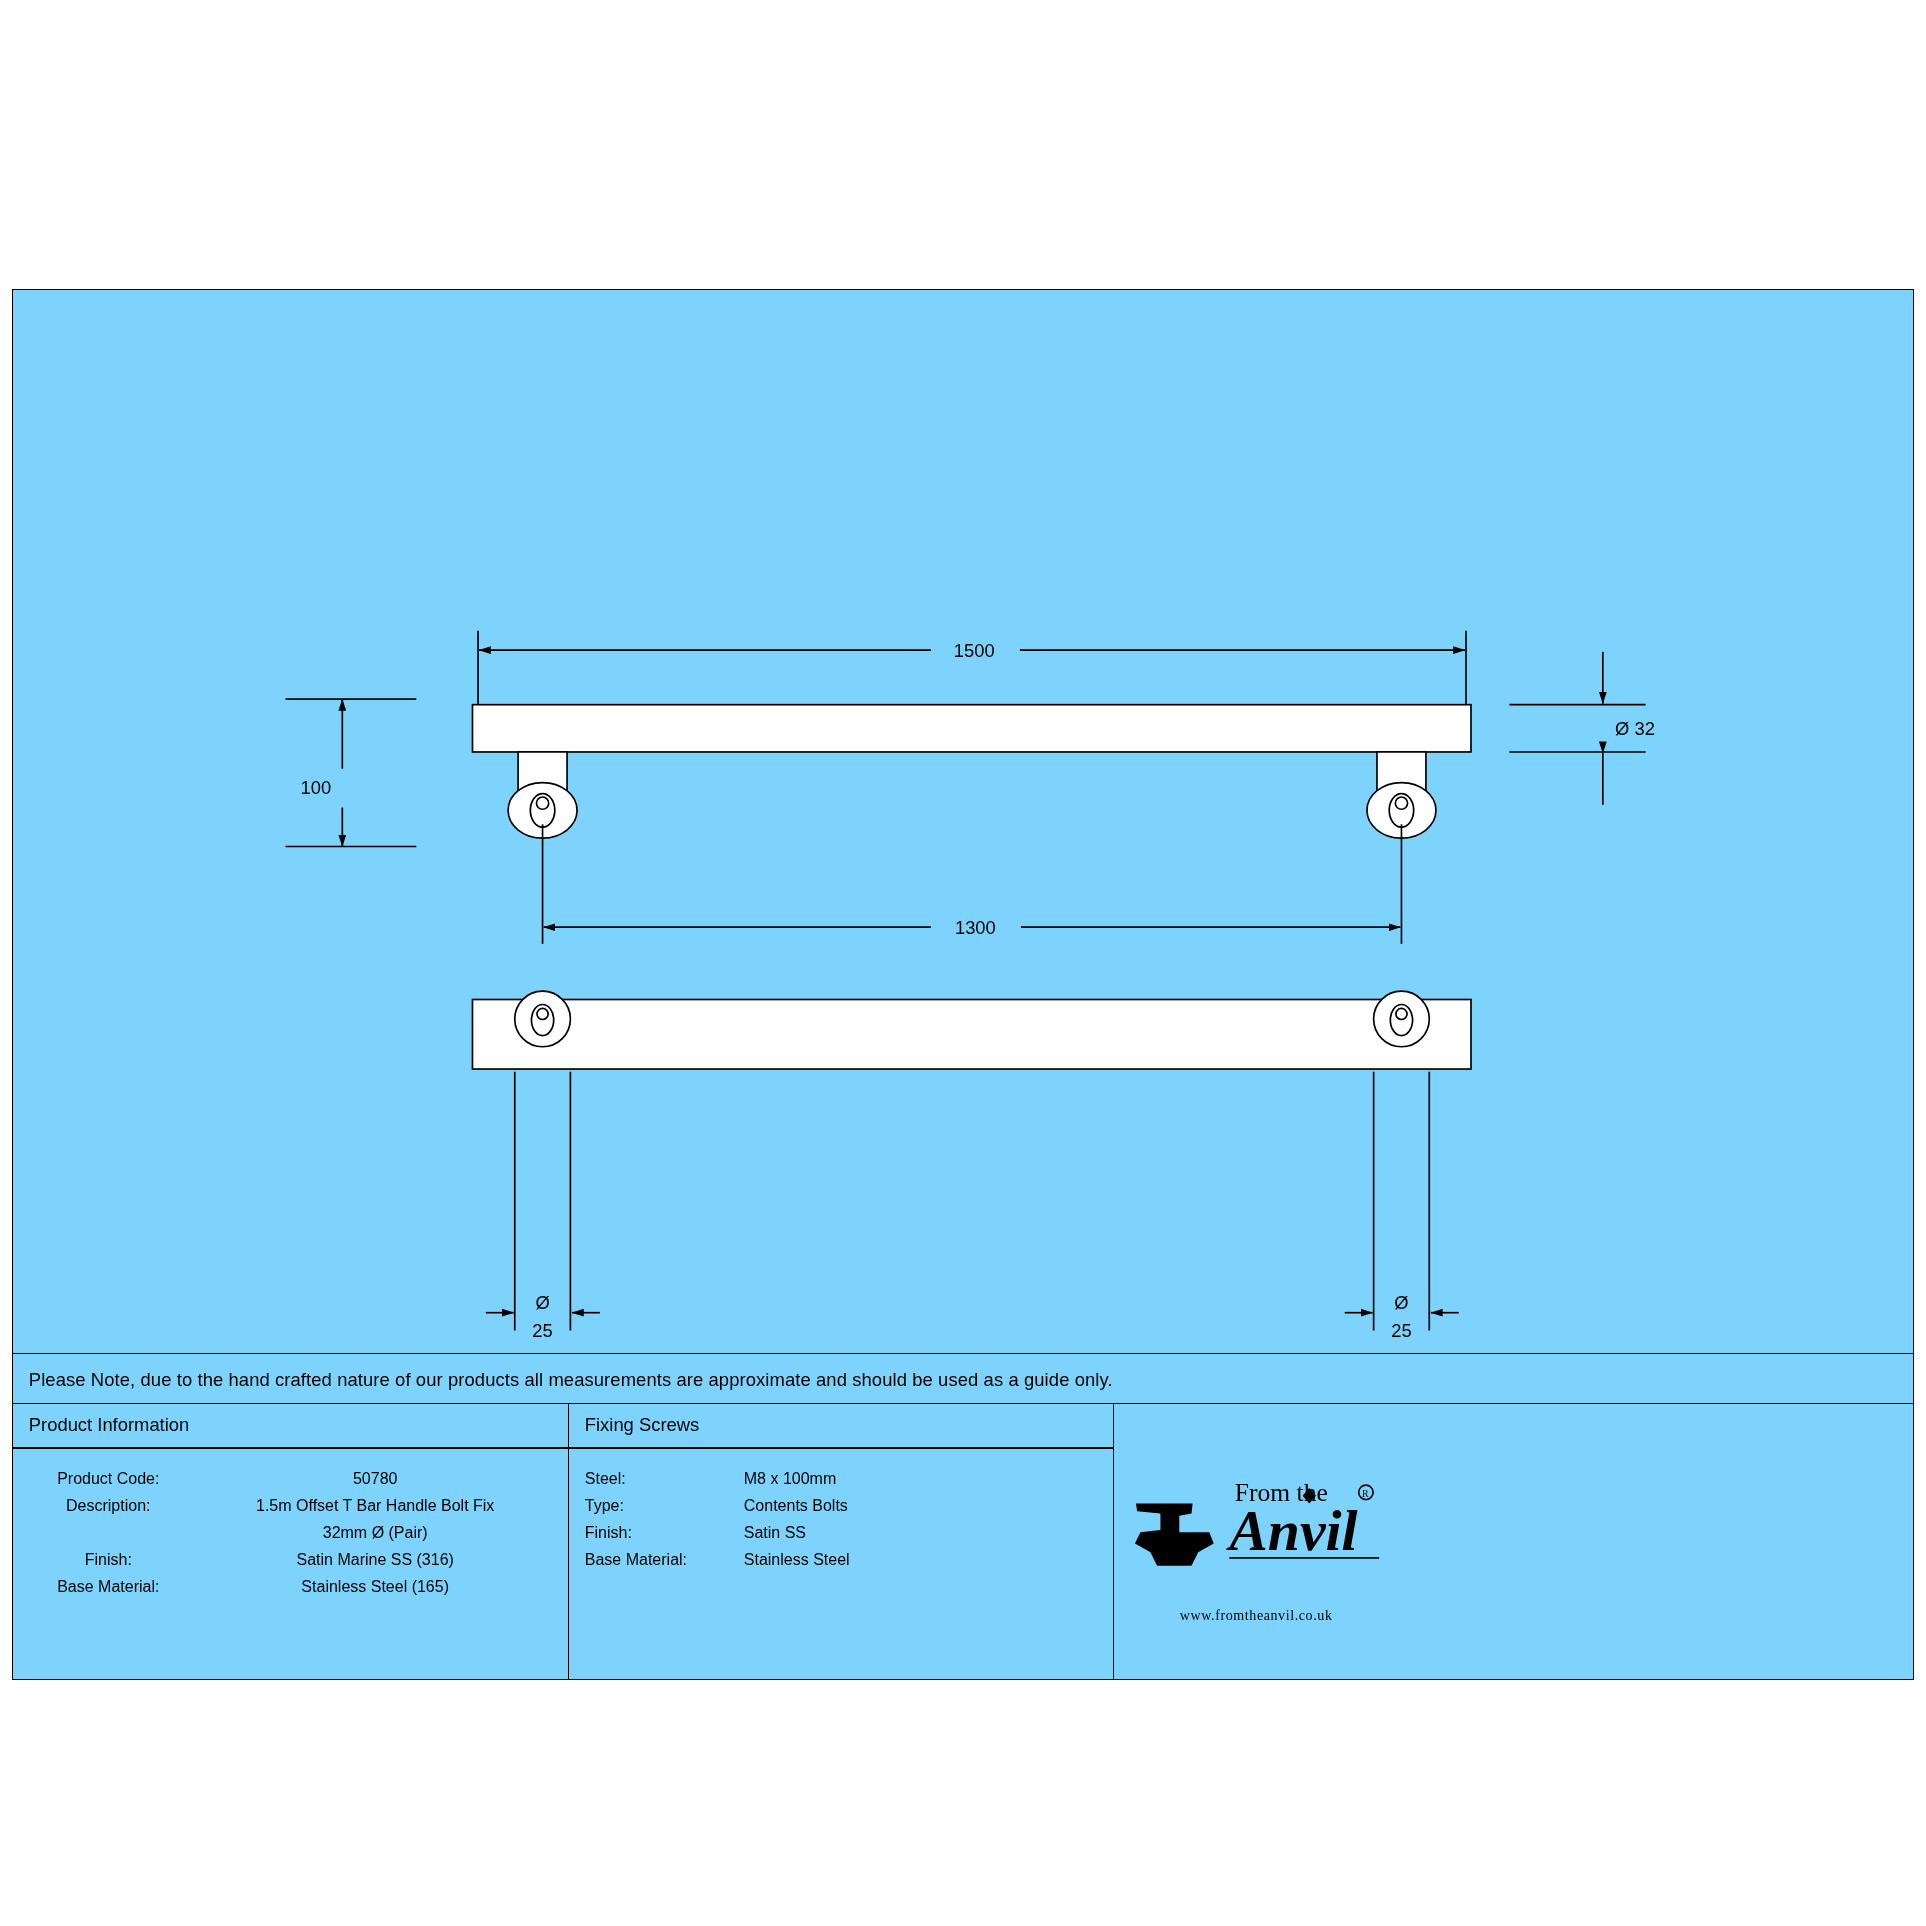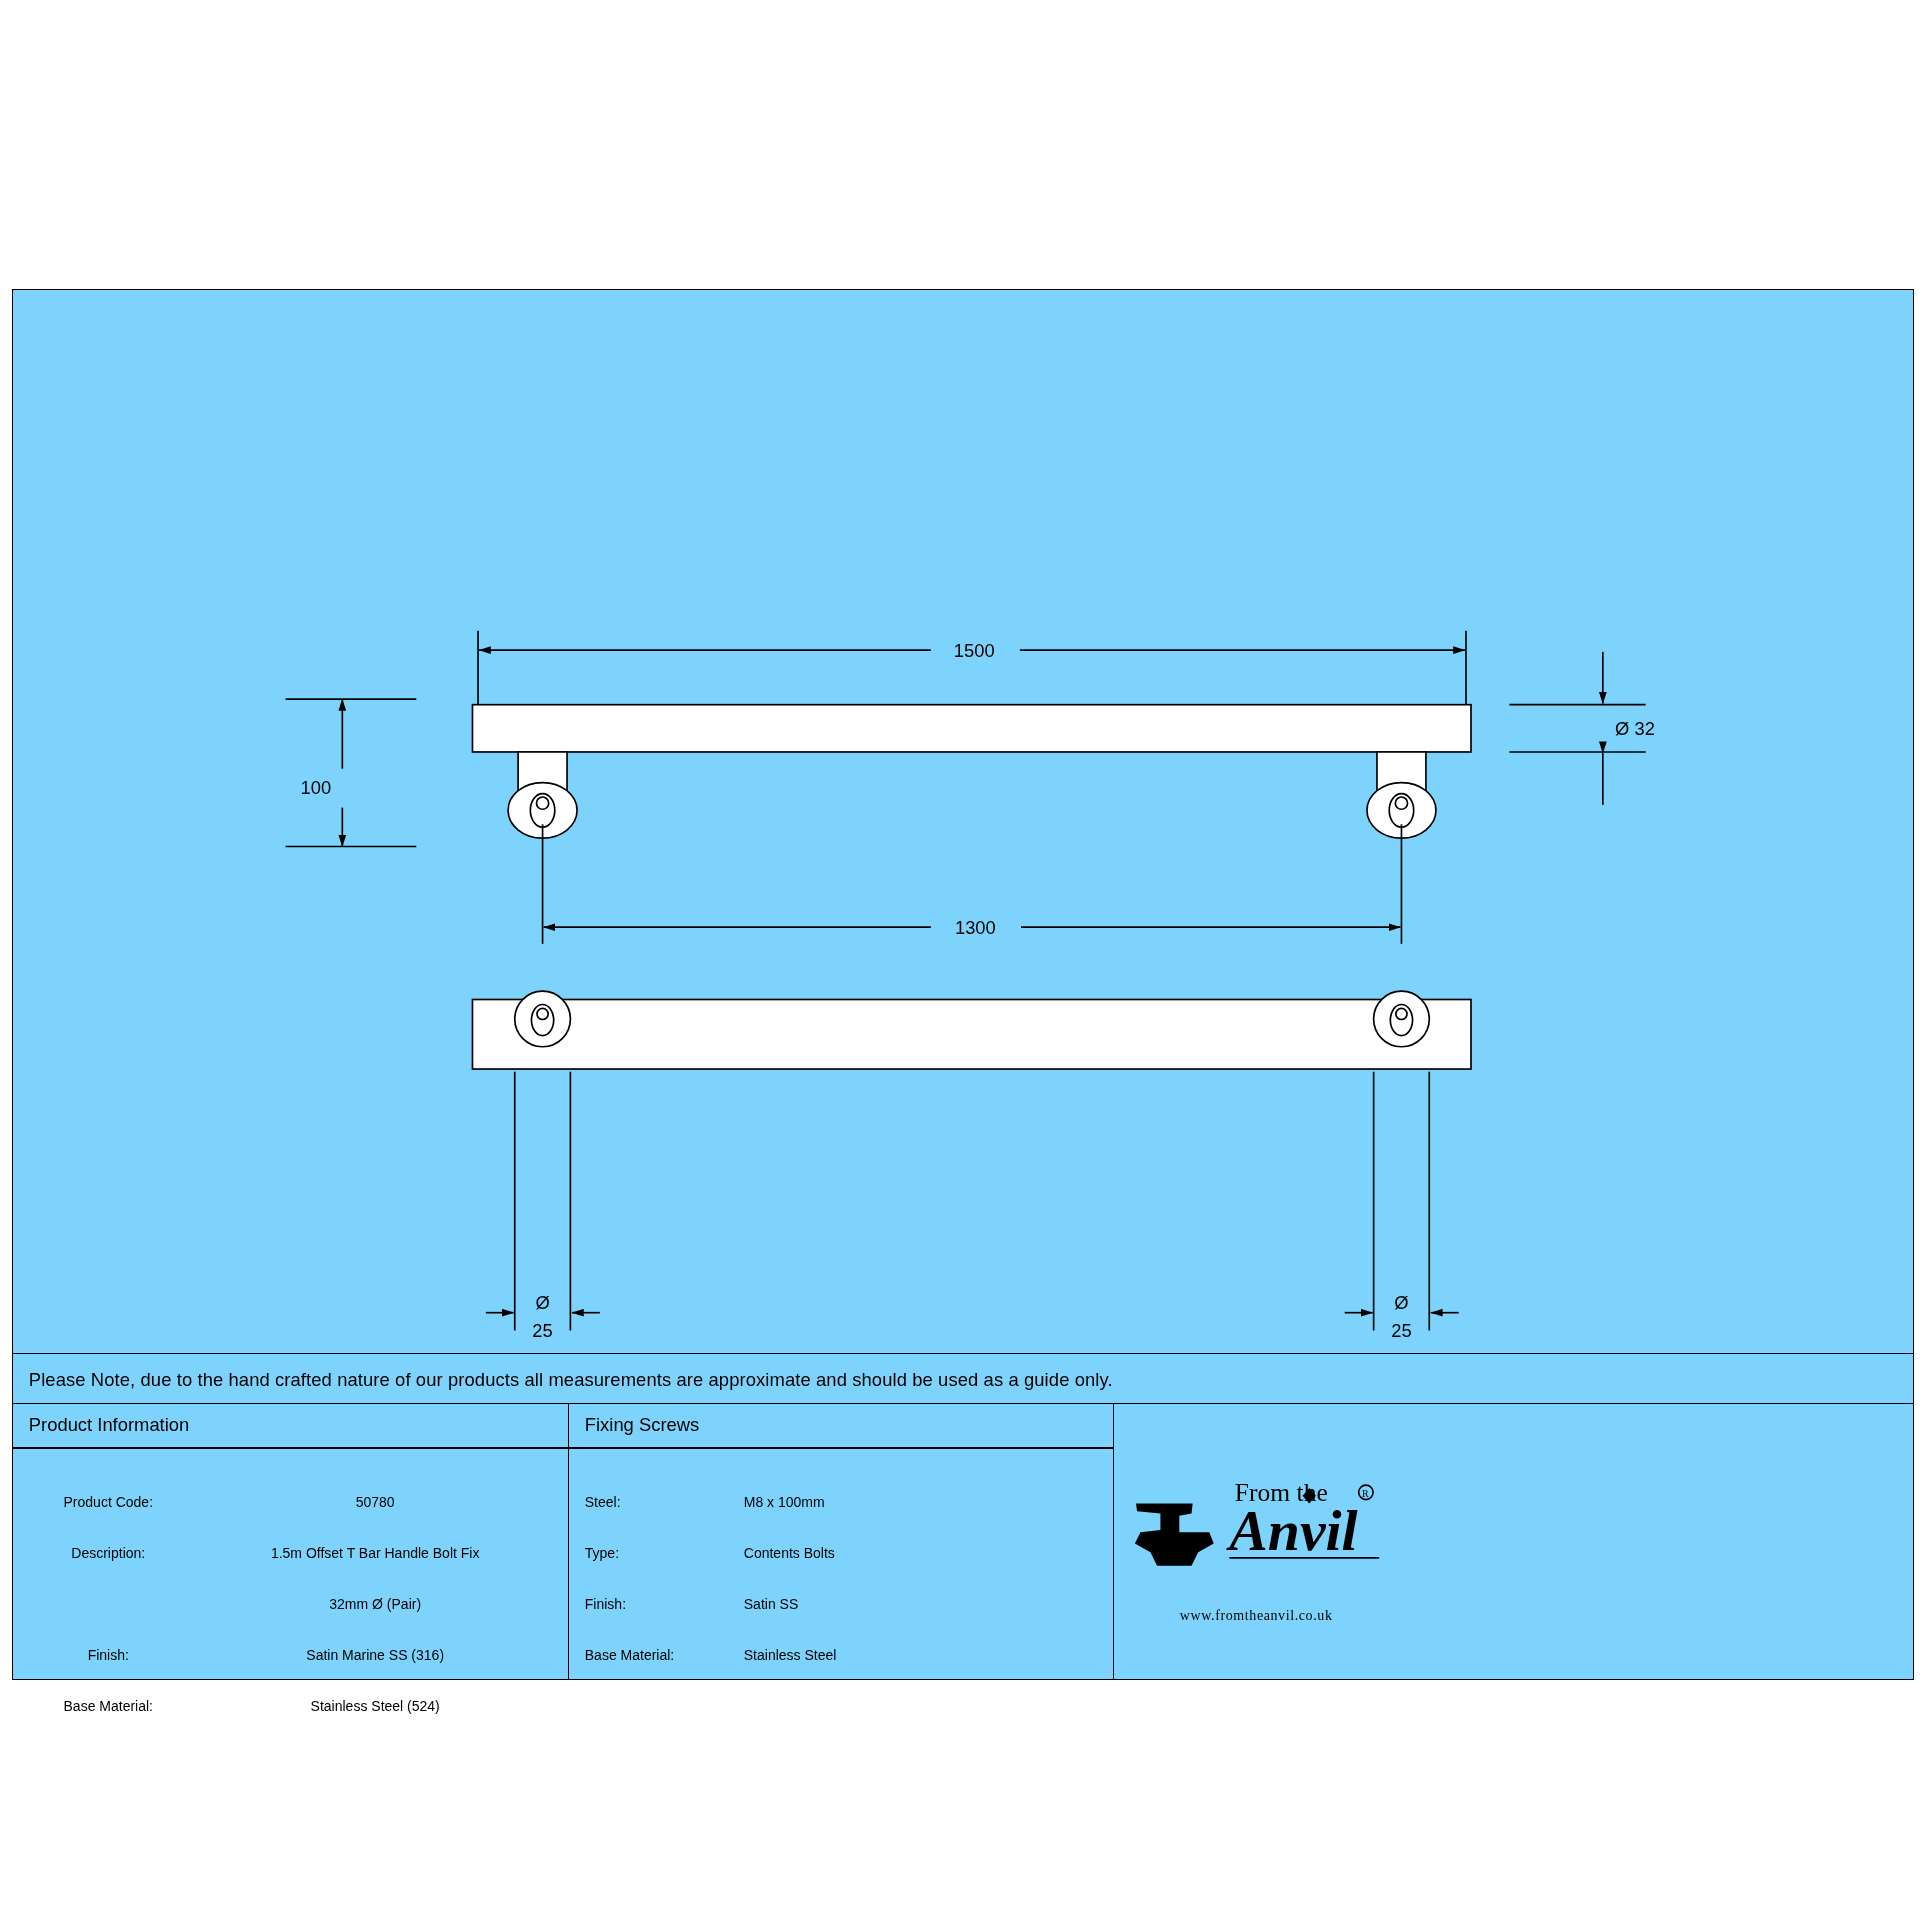--- a/index.html
+++ b/index.html
@@ -11,21 +11,21 @@
   .notebar span{position:absolute;left:15.6px;top:14.5px;font-size:18.4px;letter-spacing:0.1px;}
   .infotable{position:absolute;left:0;top:1114px;width:100%;height:275px;display:flex;box-sizing:border-box;}
   .col{position:relative;box-sizing:border-box;border-right:1.7px solid #000;height:100%;}
   .c1{width:556px;text-align:center;}
   .c2{width:515px;}
   .c3{width:545px;}
   .c4{width:284px;border-right:none;}
   .colhead{position:absolute;left:15.6px;top:10px;font-size:18.4px;}
   .hrule{position:absolute;left:0;top:43px;width:100%;height:1.7px;background:#000;}
   .rows{position:absolute;left:15.6px;top:61px;right:5.6px;}
-  .row{display:flex;font-size:14px;line-height:27px;white-space:nowrap;margin-top:24px;}
+  .row{display:flex;font-size:16px;line-height:27px;white-space:nowrap;}
   .lbl{width:159px;flex:0 0 159px;}
   .val{flex:1;}
   .plain{font-size:18.4px;line-height:27px;}
   .logo{position:absolute;left:0;top:0;width:100%;height:100%;display:flex;align-items:center;justify-content:center;flex-direction:column;}
   .logo-sub{font-family:"Liberation Serif",serif;font-size:14px;letter-spacing:0.6px;margin-top:20px;}
   .dimtext{font-size:33px;font-family:"Liberation Sans",sans-serif;}
 </style>
 </head>
 <body>
 
@@ -137,21 +137,21 @@
         <div class="row">
           <div class="lbl"></div>
           <div class="val">32mm Ø (Pair)</div>
         </div>
         <div class="row">
           <div class="lbl">Finish:</div>
           <div class="val">Satin Marine SS (316)</div>
         </div>
         <div class="row">
           <div class="lbl">Base Material:</div>
-          <div class="val">Stainless Steel (524)</div>
+          <div class="val">Stainless Steel (165)</div>
         </div>
       </div>
     </div>
 
 
     <div class="col c3">
       <div class="colhead">Fixing Screws</div>
       <div class="hrule"></div>
       <div class="rows">
         <div class="row">

